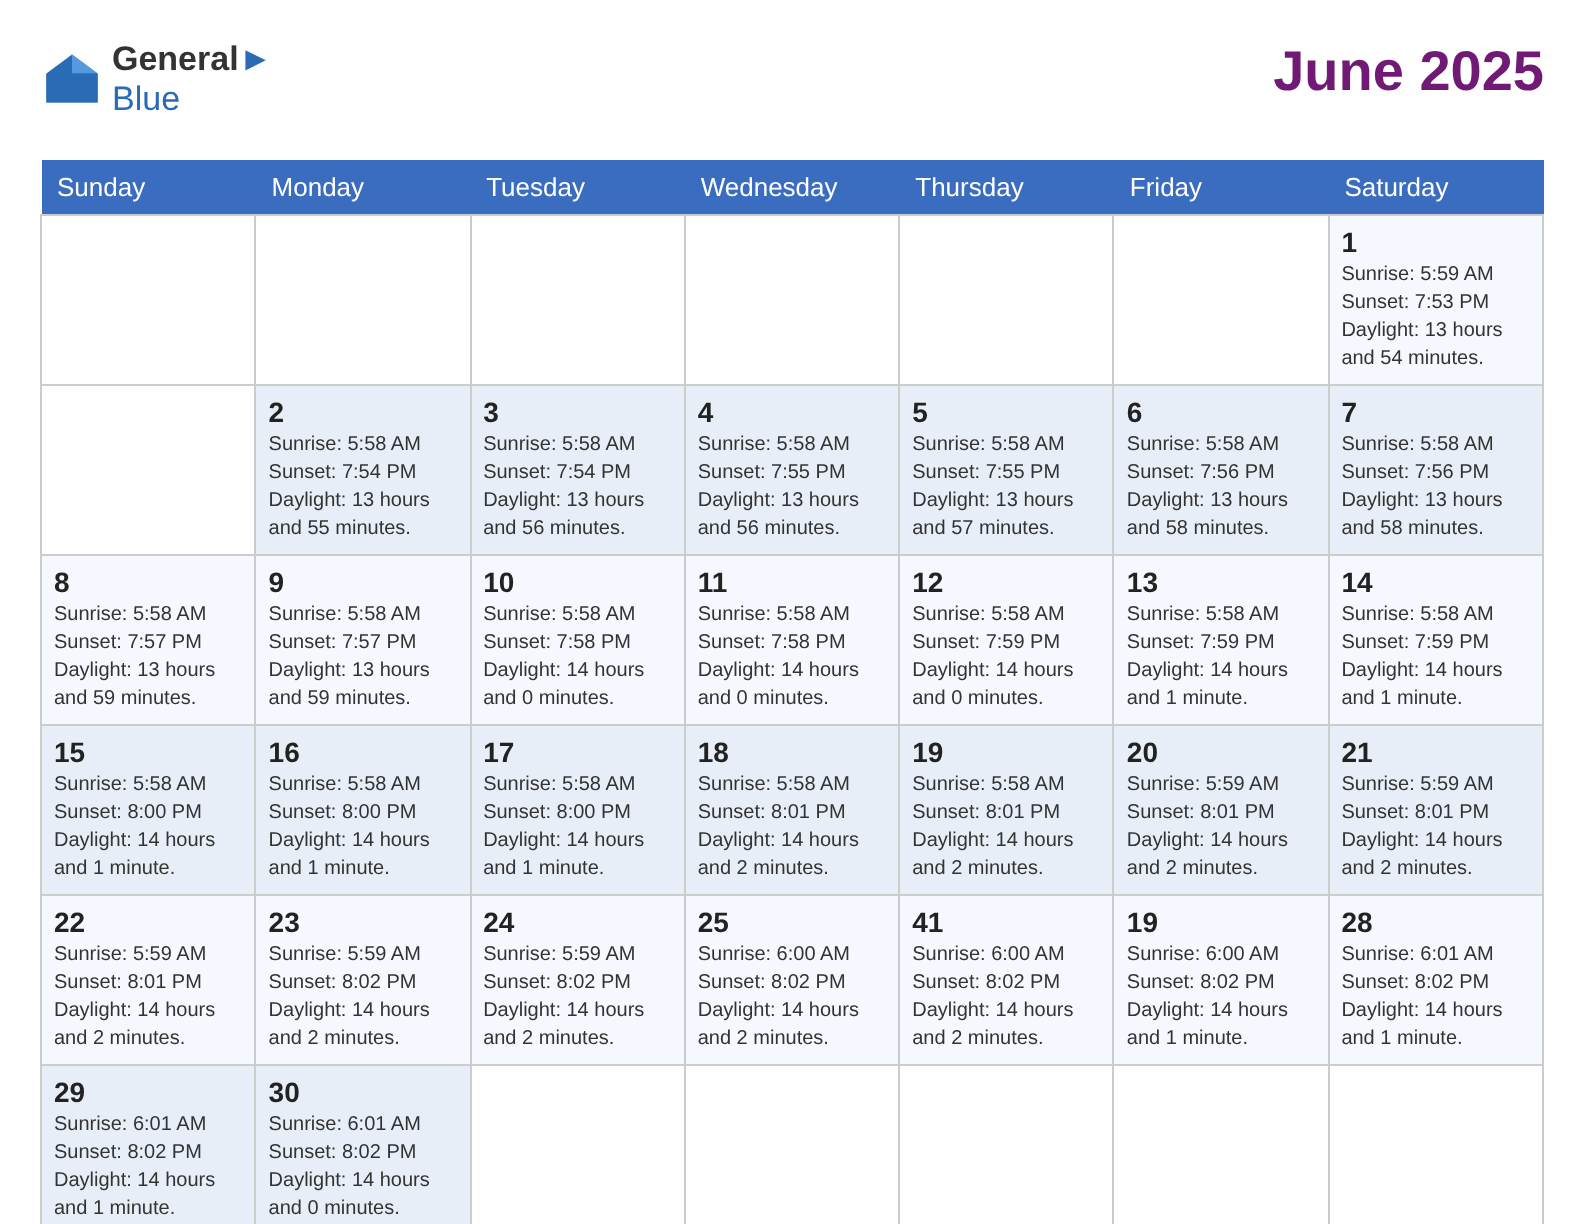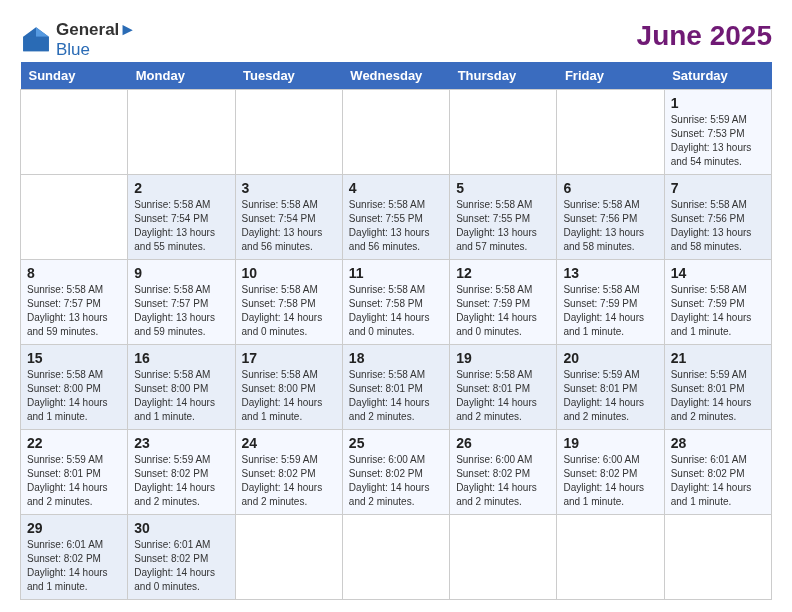--- a/index.html
+++ b/index.html
@@ -7,21 +7,21 @@
       font-family: Arial, sans-serif;
       background: #fff;
       width: 792px;
       min-height: 612px;
       padding: 20px;
     }
     .header {
       display: flex;
       justify-content: space-between;
       align-items: flex-start;
-      margin-bottom: 2px;
+      margin-bottom: 20px;
     }
     .logo {
       display: flex;
       align-items: center;
       gap: 4px;
     }
     .logo-icon {
       width: 32px;
       height: 32px;
     }
@@ -42,21 +42,21 @@
       width: 100%;
       border-collapse: collapse;
       font-size: 11px;
     }
     thead tr th {
       background-color: #3a6cbf;
       color: #fff;
       text-align: left;
       padding: 6px 8px;
       font-size: 13px;
-      font-weight: bold;
+      font-weight: normal;
     }
     tbody tr td {
       border: 1px solid #ccc;
       vertical-align: top;
       padding: 5px 6px;
       width: calc(100% / 7);
       color: #333;
       background: #fff;
     }
     tbody tr:nth-child(odd) td {
@@ -274,21 +274,21 @@
               Sunrise: 5:59 AM<br>Sunset: 8:02 PM<br>Daylight: 14 hours and 2 minutes.
             </div>
         </td>
         <td>
           <div class="day-num">25</div>
             <div class="day-info">
               Sunrise: 6:00 AM<br>Sunset: 8:02 PM<br>Daylight: 14 hours and 2 minutes.
             </div>
         </td>
         <td>
-          <div class="day-num">26</div>
+          <div class="day-num">41</div>
             <div class="day-info">
               Sunrise: 6:00 AM<br>Sunset: 8:02 PM<br>Daylight: 14 hours and 2 minutes.
             </div>
         </td>
         <td>
           <div class="day-num">19</div>
             <div class="day-info">
               Sunrise: 6:00 AM<br>Sunset: 8:02 PM<br>Daylight: 14 hours and 1 minute.
             </div>
         </td>

